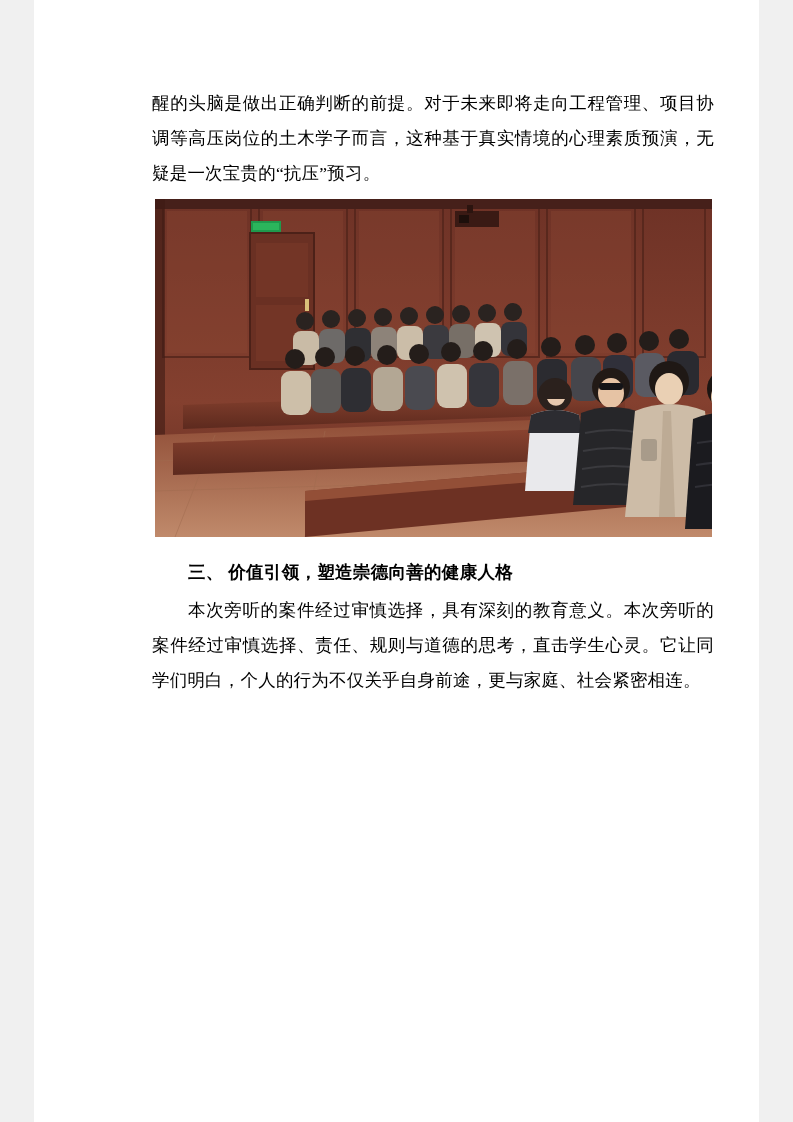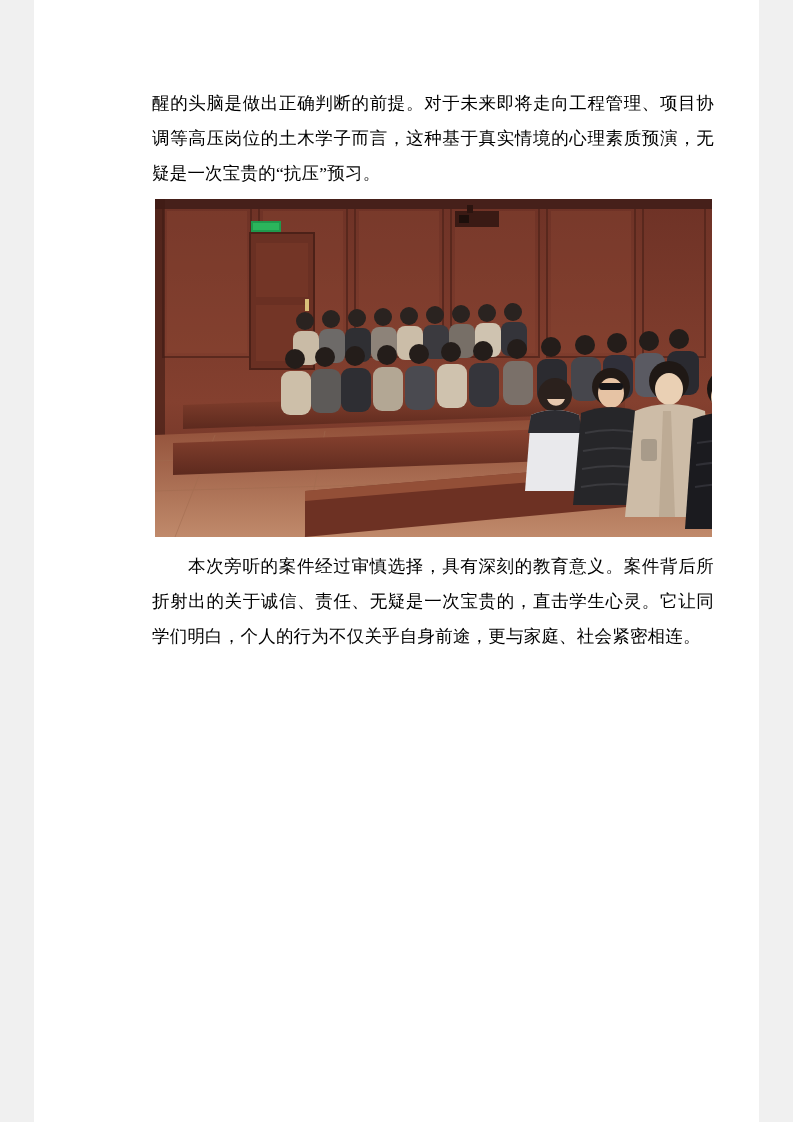--- a/index.html
+++ b/index.html
@@ -233,19 +233,20 @@
             <path d="M540,288 q36,-6 70,0"></path>
           </g>
         </g>
 
         <rect x="0" y="0" width="557" height="338" fill="none"></rect>
       </svg>
     </div>
 
     <div class="spacer-8"></div>
 
+    <h2 class="heading">三、  价值引领，塑造崇德向善的健康人格</h2>
 
     <div class="block">
-      <p class="para indent">本次旁听的案件经过审慎选择，具有深刻的教育意义。案件背后所折射出的关于诚信、责任、无疑是一次宝贵的，直击学生心灵。它让同学们明白，个人的行为不仅关乎自身前途，更与家庭、社会紧密相连。</p>
+      <p class="para indent">本次旁听的案件经过审慎选择，具有深刻的教育意义。本次旁听的案件经过审慎选择、责任、规则与道德的思考，直击学生心灵。它让同学们明白，个人的行为不仅关乎自身前途，更与家庭、社会紧密相连。</p>
     </div>
 
   </div>
 </div>
 
 </body></html>

